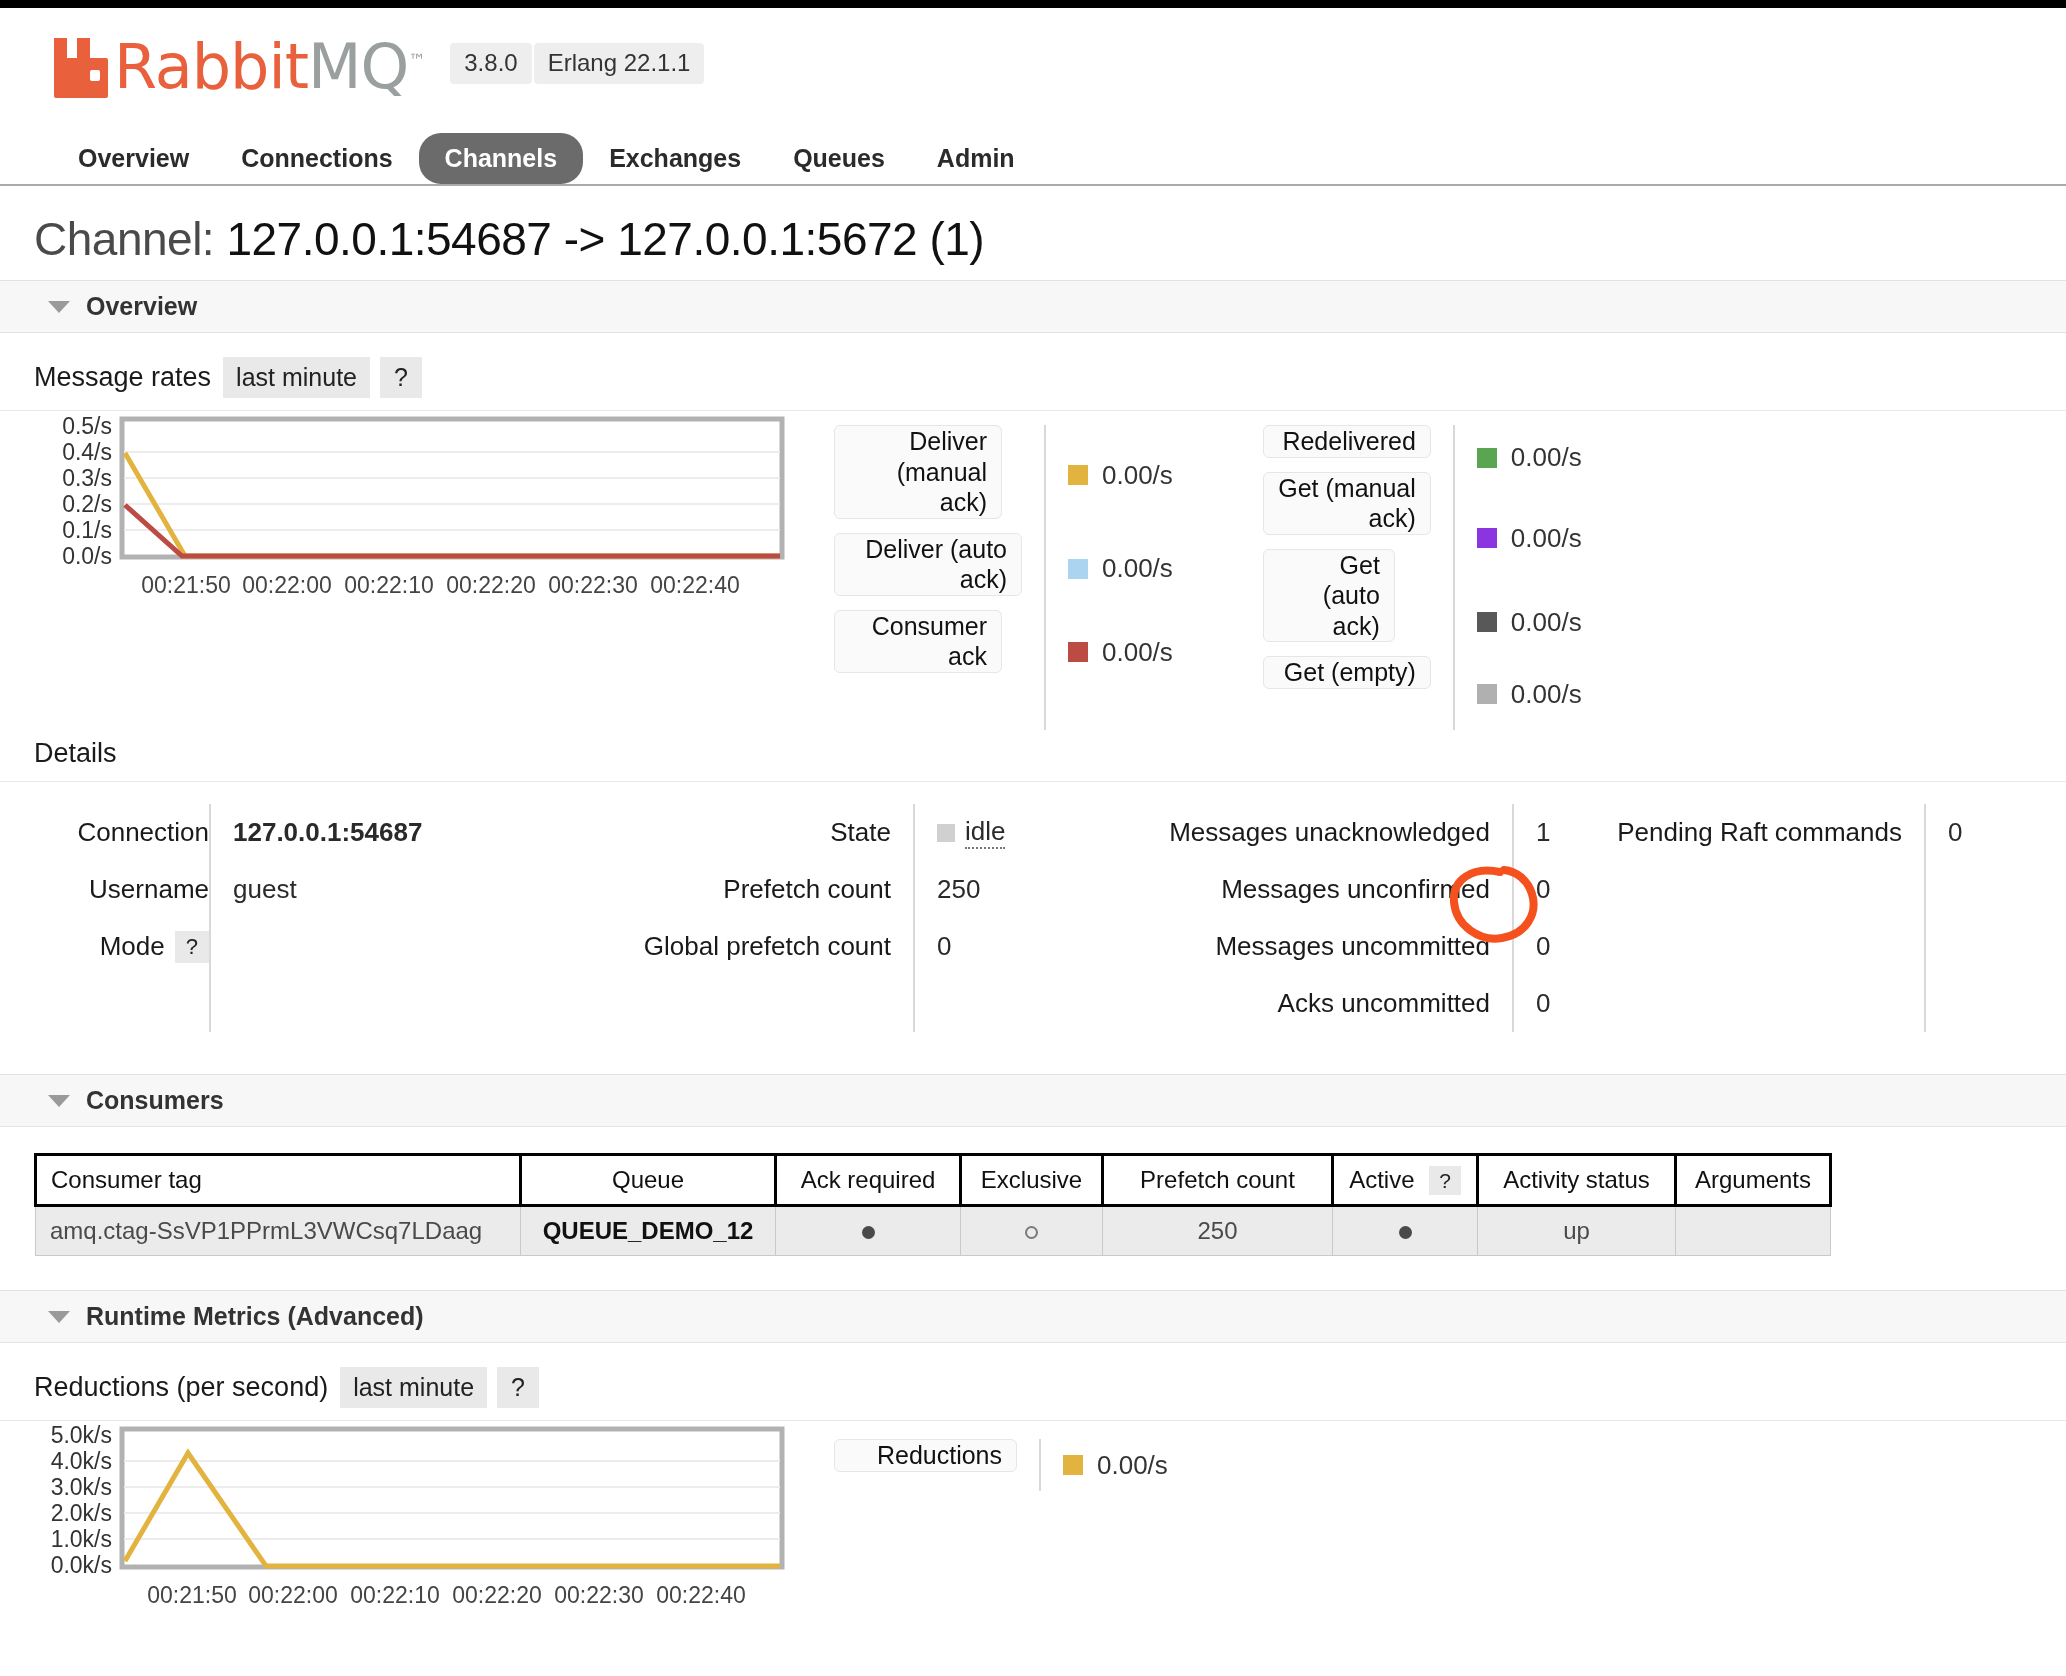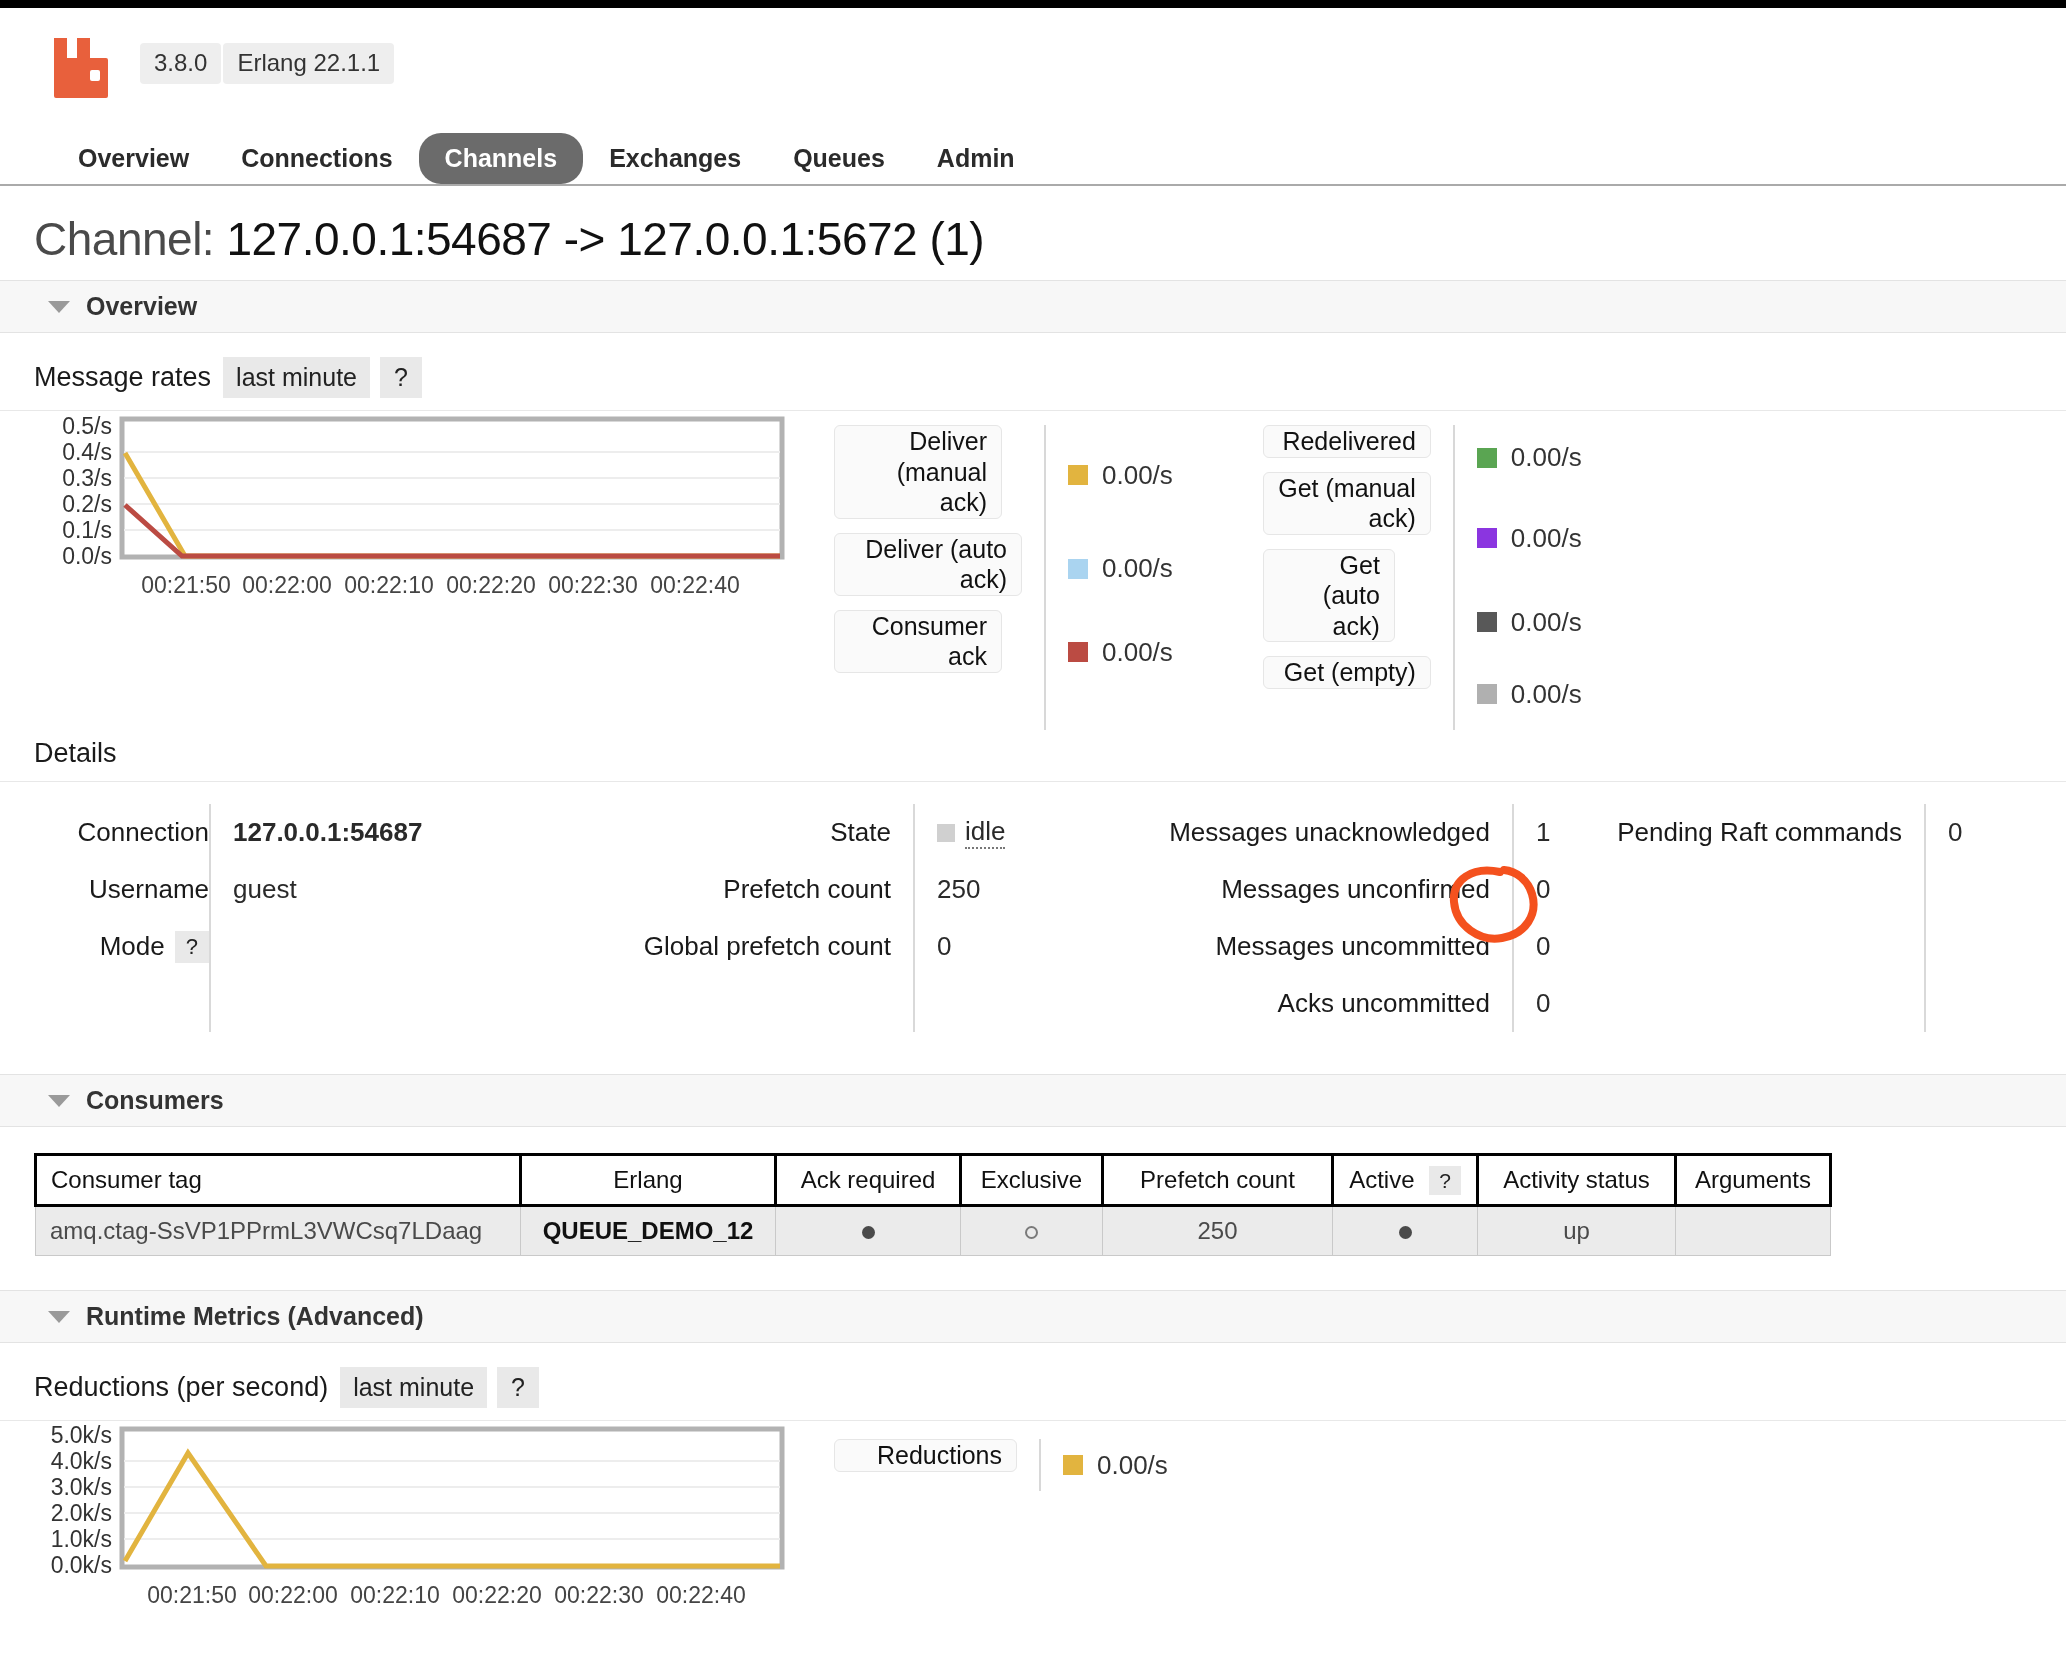--- a/index.html
+++ b/index.html
@@ -192,20 +192,23 @@
 <body>
 
 <div class="topbar"></div>
 
 <div class="header">
   <div class="logo-wrap">
     <svg class="logo-mark" viewBox="0 0 58 62">
       <path d="M2 2 h13 v20 h10 V2 h13 v20 h16 a2 2 0 0 1 2 2 v36 a2 2 0 0 1 -2 2 H4 a2 2 0 0 1 -2 -2 V2 z" fill="#e8603c"></path>
       <rect x="38" y="34" width="10" height="11" rx="2" fill="#fff"></rect>
     </svg>
+    <div class="logo-text">
+      <span class="logo-rabbit">Rabbit</span><span class="logo-mq">MQ</span><span class="logo-tm">™</span>
+    </div>
   </div>
   <div class="badges">
     <span class="badge">3.8.0</span>
     <span class="badge">Erlang 22.1.1</span>
   </div>
 </div>
 
 <div class="nav">
   <div class="nav-item">Overview</div>
   <div class="nav-item">Connections</div>
@@ -397,21 +400,21 @@
 
 <div class="section-bar" style="margin-top:42px">
   <span class="tri"></span>
   <span>Consumers</span>
 </div>
 
 <table class="consumers">
   <thead>
     <tr>
       <th style="width:485px">Consumer tag</th>
-      <th style="width:255px;text-align:center">Erlang</th>
+      <th style="width:255px;text-align:center">Queue</th>
       <th style="width:185px;text-align:center">Ack required</th>
       <th style="width:142px;text-align:center">Exclusive</th>
       <th style="width:230px;text-align:center">Prefetch count</th>
       <th style="width:145px;text-align:center">
         <span>Active</span>
         <span class="chip" style="font-size:21px;padding:3px 10px;margin-left:8px">?</span>
       </th>
       <th style="width:198px;text-align:center">Activity status</th>
       <th style="width:155px;text-align:center">Arguments</th>
     </tr>

